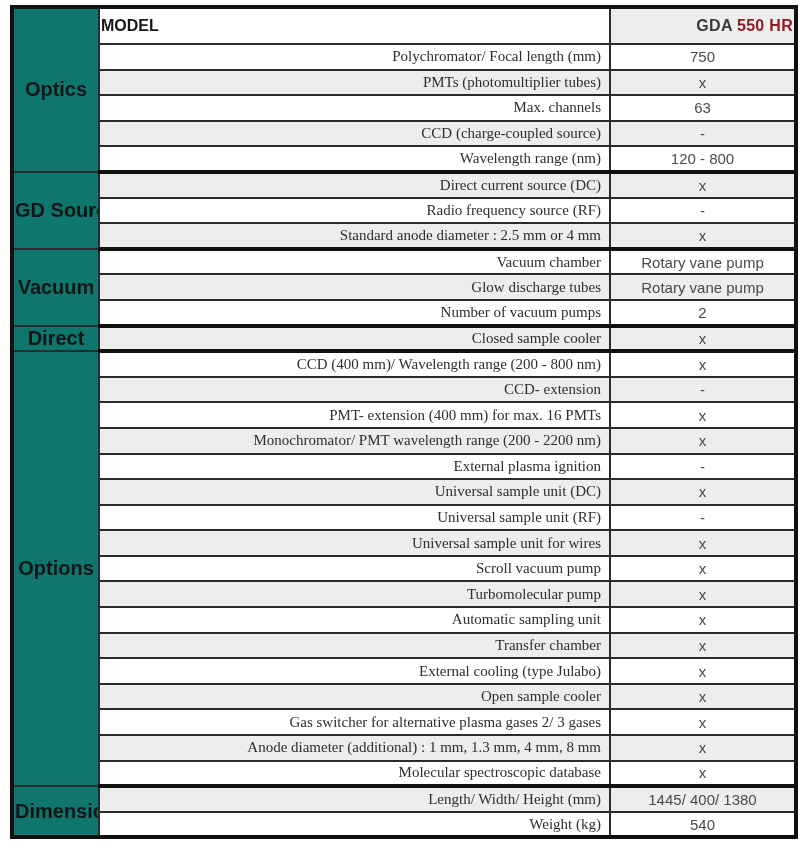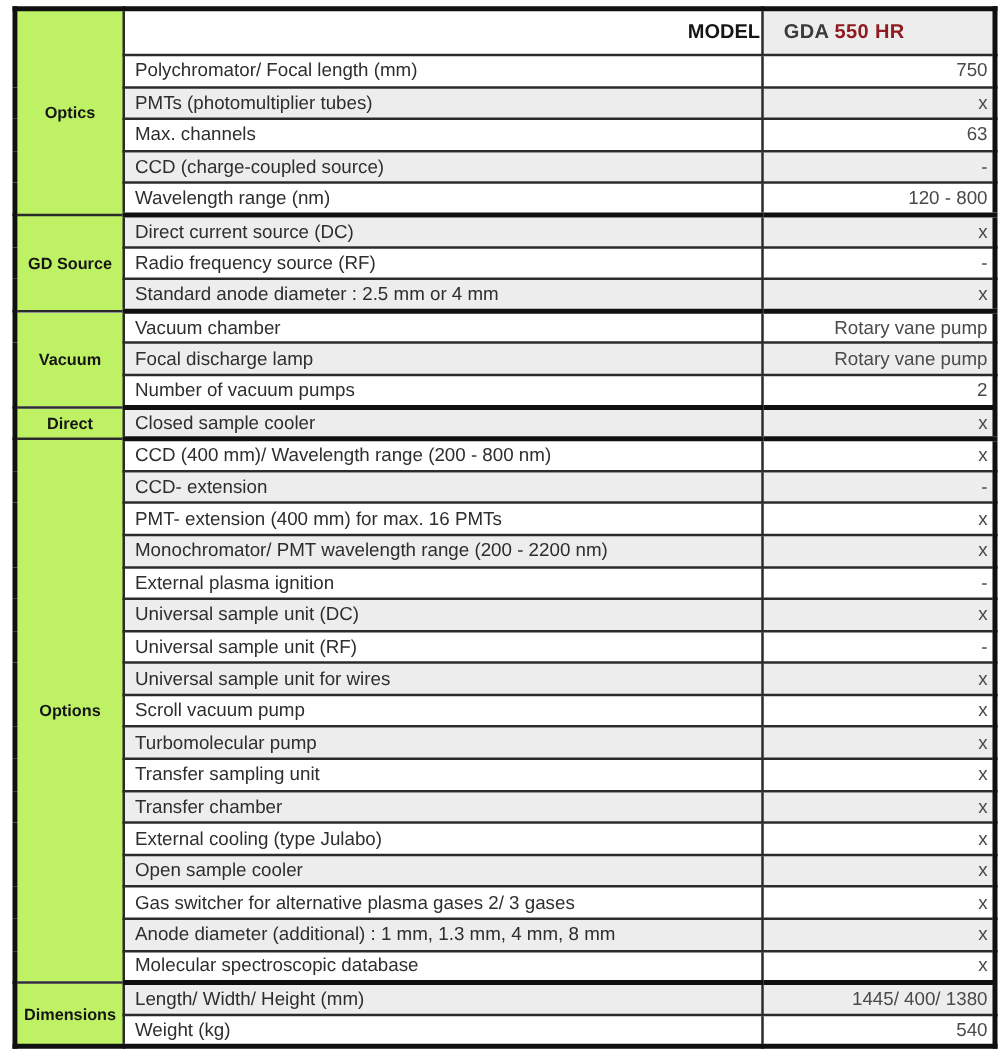--- a/index.html
+++ b/index.html
@@ -39,61 +39,62 @@
   }
 
   tr.header-row { height: 37px; }
   tr.data-row   { height: 25.6px; }
 
   th.model-head {
     background: #ffffff;
     font-size: 16px;
     font-weight: bold;
     color: #151515;
-    text-align: right;
+    text-align: left;
     border-bottom: 4px solid var(--border-thick);
     border-top: 4px solid var(--border-thick);
     border-right: 4px solid var(--border-thick);
   }
   th.product-head {
     background: var(--row-alt-bg);
     font-size: 16px;
     font-weight: bold;
     color: #3a3a3a;
-    text-align: left;
+    text-align: right;
     letter-spacing: 0.3px;
     border-bottom: 4px solid var(--border-thick);
     border-top: 4px solid var(--border-thick);
     padding-left: 16px;
   }
   th.product-head .highlight { color: var(--accent-red); }
 
   td.group-cell {
-    background: #bef264;
-    font-size: 13px;
+    background: #0f766e;
+    font-size: 20px;
     font-weight: bold;
     color: #151515;
     text-align: center;
     vertical-align: middle;
     padding: 0 1px;
     border: 4px solid var(--border-thick);
   }
 
   td.feature-cell {
     font-size: 15px;
     color: #2e2e2e;
-    text-align: left;
+    text-align: right;
     vertical-align: middle;
     padding: 0 8px;
     border-right: 4px solid var(--border-thick);
+    font-family: Liberation Serif, serif;
   }
   td.value-cell {
     font-size: 15px;
     color: #4a4a4a;
-    text-align: right;
+    text-align: center;
     vertical-align: middle;
     padding: 0 4px;
   }
 
   tr.row-shaded td.feature-cell,
   tr.row-shaded td.value-cell { background: var(--row-alt-bg); }
   tr.row-light  td.feature-cell,
   tr.row-light  td.value-cell { background: #ffffff; }
 
   tr.section-start td.feature-cell,
@@ -148,21 +149,21 @@
         <tr class="data-row row-shaded">
           <td class="feature-cell">Standard anode diameter : 2.5 mm or 4 mm</td>
           <td class="value-cell">x</td>
         </tr>
         <tr class="data-row row-light section-start">
           <td class="group-cell" rowspan="3">Vacuum</td>
           <td class="feature-cell">Vacuum chamber</td>
           <td class="value-cell">Rotary vane pump</td>
         </tr>
         <tr class="data-row row-shaded">
-          <td class="feature-cell">Focal discharge lamp</td>
+          <td class="feature-cell">Glow discharge tubes</td>
           <td class="value-cell">Rotary vane pump</td>
         </tr>
         <tr class="data-row row-light">
           <td class="feature-cell">Number of vacuum pumps</td>
           <td class="value-cell">2</td>
         </tr>
         <tr class="data-row row-shaded section-start">
           <td class="group-cell" rowspan="1">Direct</td>
           <td class="feature-cell">Closed sample cooler</td>
           <td class="value-cell">x</td>
@@ -202,21 +203,21 @@
         </tr>
         <tr class="data-row row-light">
           <td class="feature-cell">Scroll vacuum pump</td>
           <td class="value-cell">x</td>
         </tr>
         <tr class="data-row row-shaded">
           <td class="feature-cell">Turbomolecular pump</td>
           <td class="value-cell">x</td>
         </tr>
         <tr class="data-row row-light">
-          <td class="feature-cell">Transfer sampling unit</td>
+          <td class="feature-cell">Automatic sampling unit</td>
           <td class="value-cell">x</td>
         </tr>
         <tr class="data-row row-shaded">
           <td class="feature-cell">Transfer chamber</td>
           <td class="value-cell">x</td>
         </tr>
         <tr class="data-row row-light">
           <td class="feature-cell">External cooling (type Julabo)</td>
           <td class="value-cell">x</td>
         </tr>

